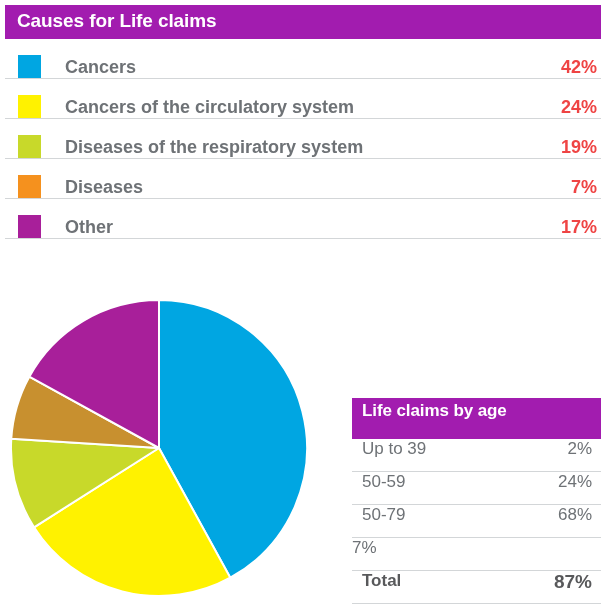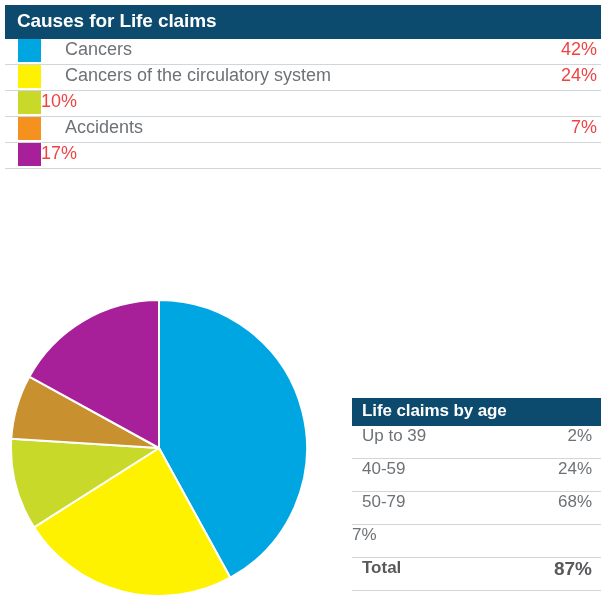--- a/index.html
+++ b/index.html
@@ -18,34 +18,35 @@
   }
 
   
   #causes-panel {
     position: absolute;
     left: 5px;
     top: 5px;
     width: 596px;
   }
   .panel-header {
-    background: #0c4a6e;
+    background: #a21caf;
     color: #ffffff;
     font-size: 19px;
     font-weight: bold;
     letter-spacing: -0.1px;
     padding: 6px 0 7px 12px;
     line-height: 1.1;
   }
   .legend-row {
     display: flex;
-    align-items: flex-start;
-    height: 26px;
+    align-items: flex-end;
+    height: 40px;
     border-bottom: 1px solid #d3d6d8;
     box-sizing: border-box;
+    font-weight: bold;
   }
   .legend-swatch {
     width: 23px;
     height: 23px;
     margin-left: 13px;
     flex: 0 0 auto;
   }
   .legend-label {
     margin-left: 24px;
     color: #6e7276;
@@ -73,21 +74,21 @@
 
   
   #age-table {
     position: absolute;
     left: 352px;
     top: 398px;
     width: 249px;
   }
   #age-table .panel-header {
     font-size: 17px;
-    padding: 4px 0 5px 10px;
+    padding: 4px 0 18px 10px;
   }
   .age-row {
     display: flex;
     align-items: flex-start;
     height: 33px;
     border-bottom: 1px solid #d3d6d8;
     box-sizing: border-box;
   }
   .age-label {
     margin-left: 10px;
@@ -122,29 +123,31 @@
         <span class="legend-label">Cancers</span>
         <span class="legend-value">42%</span>
       </div>
       <div class="legend-row">
         <span class="legend-swatch" style="background: rgb(255, 242, 0);"></span>
         <span class="legend-label">Cancers of the circulatory system</span>
         <span class="legend-value">24%</span>
       </div>
       <div class="legend-row">
         <span class="legend-swatch" style="background: rgb(200, 217, 42);"></span>
-        <span class="legend-value">10%</span>
+        <span class="legend-label">Diseases of the respiratory system</span>
+        <span class="legend-value">19%</span>
       </div>
       <div class="legend-row">
         <span class="legend-swatch" style="background: rgb(245, 145, 30);"></span>
-        <span class="legend-label">Accidents</span>
+        <span class="legend-label">Diseases</span>
         <span class="legend-value">7%</span>
       </div>
       <div class="legend-row">
         <span class="legend-swatch" style="background: rgb(168, 31, 154);"></span>
+        <span class="legend-label">Other</span>
         <span class="legend-value">17%</span>
       </div>
     </div>
 </div>
 
 <div id="pie-chart">
   <svg id="pie-svg" width="298" height="298" viewBox="0 0 298 298">
       <path d="M 149 149 L 149.00 1.00 A 148 148 0 0 1 220.30 278.69 Z" fill="#00a6e2" stroke="#ffffff" stroke-width="2" stroke-linejoin="round"></path>
       <path d="M 149 149 L 220.30 278.69 A 148 148 0 0 1 24.04 228.30 Z" fill="#fff200" stroke="#ffffff" stroke-width="2" stroke-linejoin="round"></path>
       <path d="M 149 149 L 24.04 228.30 A 148 148 0 0 1 1.29 139.71 Z" fill="#c8d92a" stroke="#ffffff" stroke-width="2" stroke-linejoin="round"></path>
@@ -154,21 +157,21 @@
 </div>
 
 <div id="age-table">
   <div class="panel-header">Life claims by age</div>
   <div id="age-rows">
       <div class="age-row">
         <span class="age-label">Up to 39</span>
         <span class="age-value">2%</span>
       </div>
       <div class="age-row">
-        <span class="age-label">40-59</span>
+        <span class="age-label">50-59</span>
         <span class="age-value">24%</span>
       </div>
       <div class="age-row">
         <span class="age-label">50-79</span>
         <span class="age-value">68%</span>
       </div>
       <div class="age-row">
         <span class="age-value">7%</span>
       </div>
       <div class="age-row total-row">

